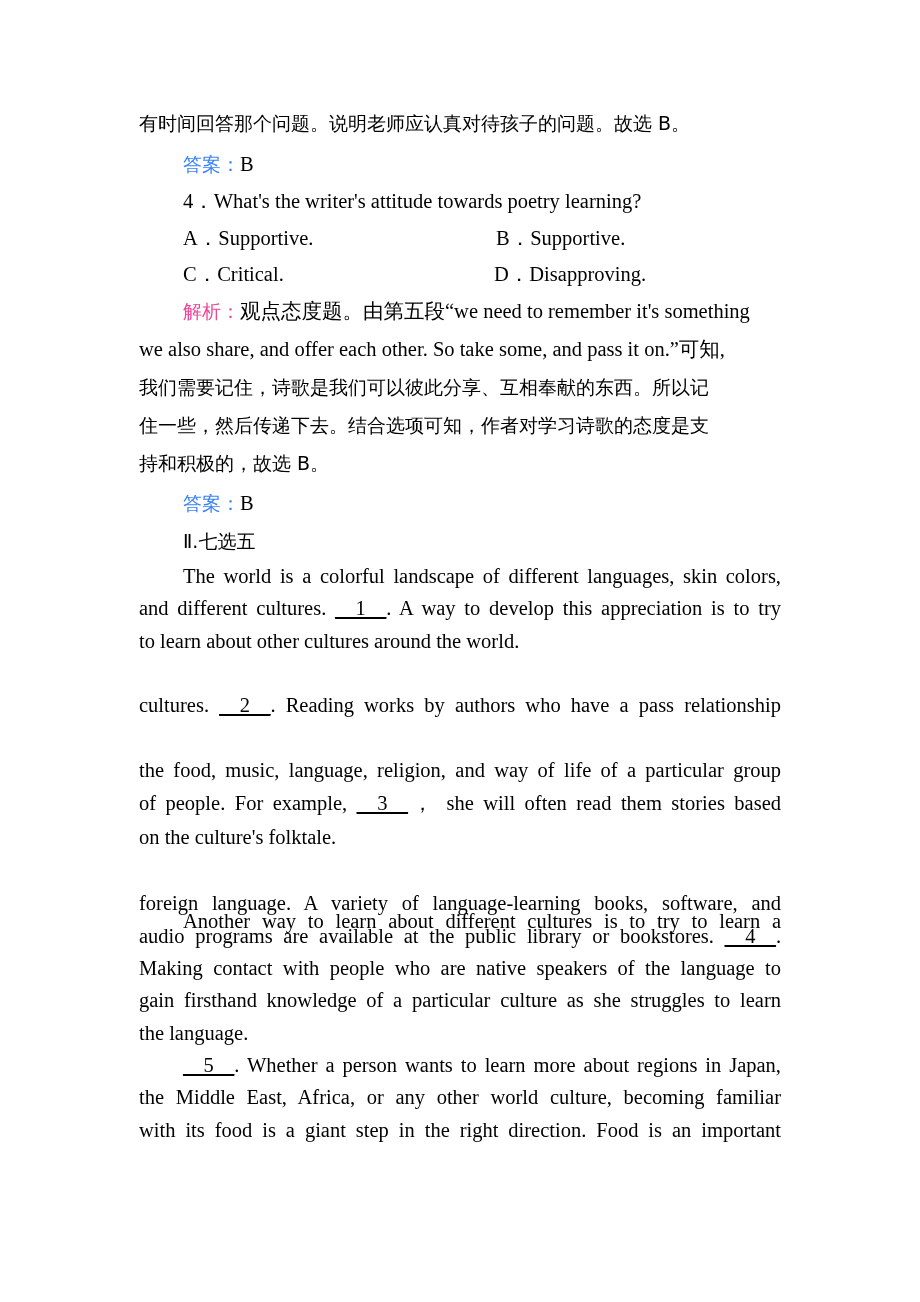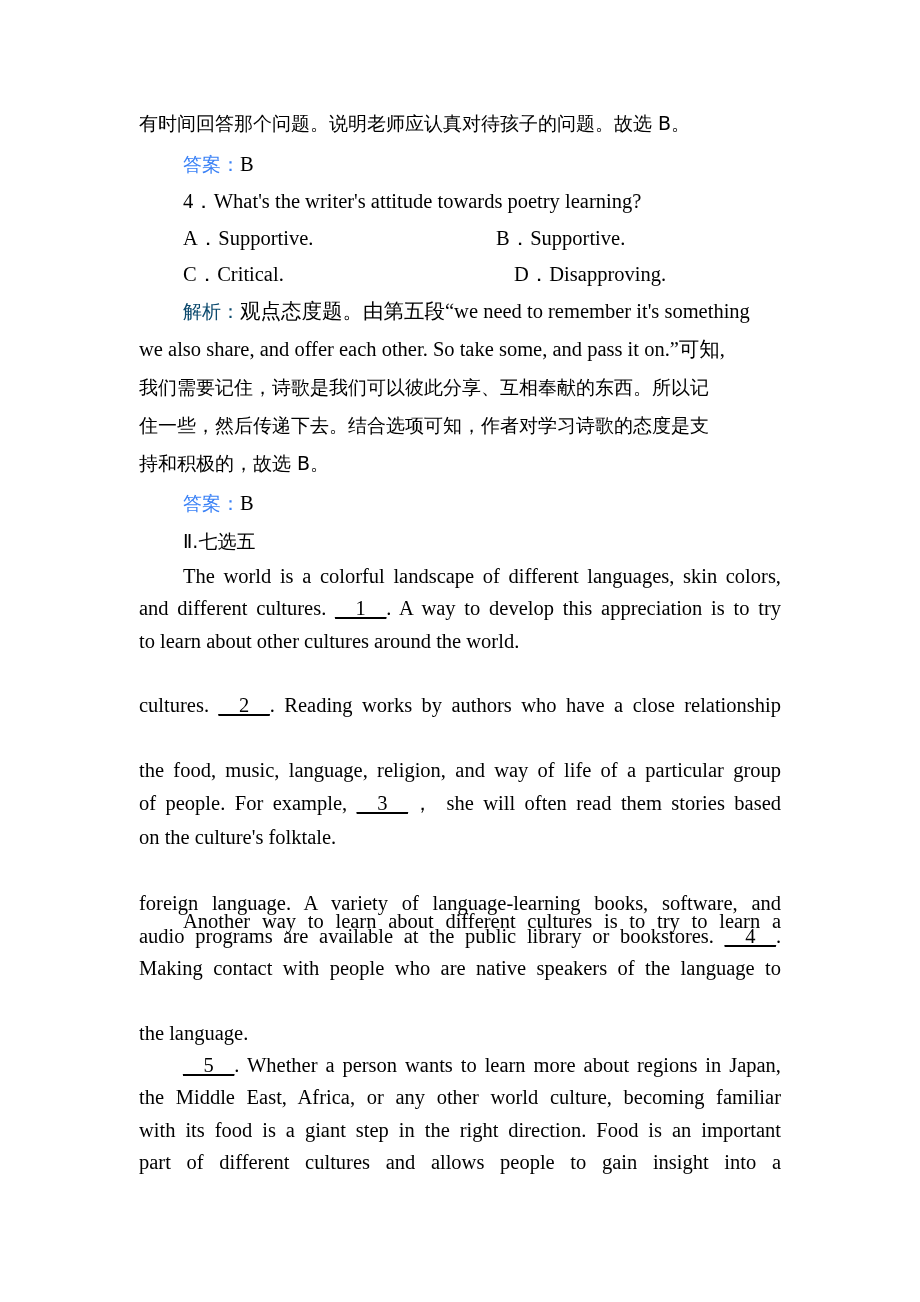--- a/index.html
+++ b/index.html
@@ -9,21 +9,21 @@
     color: #000000;
   }
   .page { position: absolute; left: 0; top: 0; width: 920px; height: 1302px; padding-left: 36px; }
   .line {
     position: absolute; left: 139px; width: 642px;
     font-size: 20.5px; line-height: 24px; white-space: nowrap;
   }
   .justify { text-align: justify; text-align-last: justify; }
   .indent { left: 183px; width: 598px; }
   .red { color: #3b82f6; }
-  .blue { color: #0c4a6e; margin-top: 22px; }
+  .blue { color: #ec4899; margin-top: 22px; }
   .cjk { font-family: "DejaVu Sans", sans-serif; font-size: 19px; }
   .opt { position: absolute; }
   .blank { text-decoration: underline; margin-top: 39px; }
 </style>
 </head>
 <body>
 
 <div class="page">
 
   <div class="line cjk" style="top:111px">有时间回答那个问题。说明老师应认真对待孩子的问题。故选 B。</div>
@@ -33,21 +33,21 @@
   </div>
 
   <div class="line indent" style="top:189px">4．What's the writer's attitude towards poetry learning?</div>
 
   <div class="line indent" style="top:226px">
     <span class="opt" style="left:0"><span>A．</span><span>Supportive.</span></span>
     <span class="opt" style="left:313px"><span>B．</span><span>Supportive.</span></span>
   </div>
   <div class="line indent" style="top:262px">
     <span class="opt" style="left:0"><span>C．</span><span>Critical.</span></span>
-    <span class="opt" style="left:331px"><span>D．</span><span>Disapproving.</span></span>
+    <span class="opt" style="left:311px"><span>D．</span><span>Disapproving.</span></span>
   </div>
 
   <div class="line indent" style="top:299px">
     <span class="blue cjk">解析：</span><span>观点态度题。由第五段“we need to remember it's something</span>
   </div>
   <div class="line" style="top:337px">we also share, and offer each other. So take some, and pass it on.”可知,</div>
   <div class="line cjk" style="top:375px">我们需要记住，诗歌是我们可以彼此分享、互相奉献的东西。所以记</div>
   <div class="line cjk" style="top:413px">住一些，然后传递下去。结合选项可知，作者对学习诗歌的态度是支</div>
   <div class="line cjk" style="top:451px">持和积极的，故选 B。</div>
 
@@ -57,36 +57,36 @@
 
   <div class="line indent cjk" style="top:529px">Ⅱ.七选五</div>
 
   <div class="line indent justify" style="top:564px">The world is a colorful landscape of different languages, skin colors,</div>
   <div class="line justify" style="top:596px">
     <span>and different cultures. </span><span class="blank">__1__</span><span>. A way to develop this appreciation is to try</span>
   </div>
   <div class="line" style="top:629px">to learn about other cultures around the world.</div>
 
   <div class="line justify" style="top:693px">
-    <span>cultures. </span><span class="blank">__2__</span><span>. Reading works by authors who have a close relationship</span>
+    <span>cultures. </span><span class="blank">__2__</span><span>. Reading works by authors who have a pass relationship</span>
   </div>
   <div class="line justify" style="top:758px">the food, music, language, religion, and way of life of a particular group</div>
   <div class="line justify" style="top:791px">
     <span>of people. For example, </span><span class="blank">__3__</span><span>，   she will often read them stories based</span>
   </div>
   <div class="line" style="top:825px">on the culture's folktale.</div>
 
   <div class="line indent justify" style="top:909px">Another way to learn about different cultures is to try to learn a</div>
   <div class="line justify" style="top:891px">foreign language. A variety of language-learning books, software, and</div>
   <div class="line justify" style="top:924px">
     <span>audio programs are available at the public library or bookstores. </span><span class="blank">__4__</span><span>.</span>
   </div>
   <div class="line justify" style="top:956px">Making contact with people who are native speakers of the language    to</div>
+  <div class="line justify" style="top:988px">gain firsthand knowledge of a particular culture as she struggles to learn</div>
   <div class="line" style="top:1021px">the language.</div>
 
   <div class="line indent justify" style="top:1053px">
     <span></span><span class="blank">__5__</span><span>. Whether a person wants to learn more about regions in Japan,</span>
   </div>
   <div class="line justify" style="top:1085px">the Middle East, Africa, or any other world culture, becoming familiar</div>
   <div class="line justify" style="top:1118px">with its food is a giant step in the right direction. Food is an important</div>
-  <div class="line justify" style="top:1150px">part of different cultures and allows people to gain insight into a</div>
 
 </div>
 
 </body></html>

